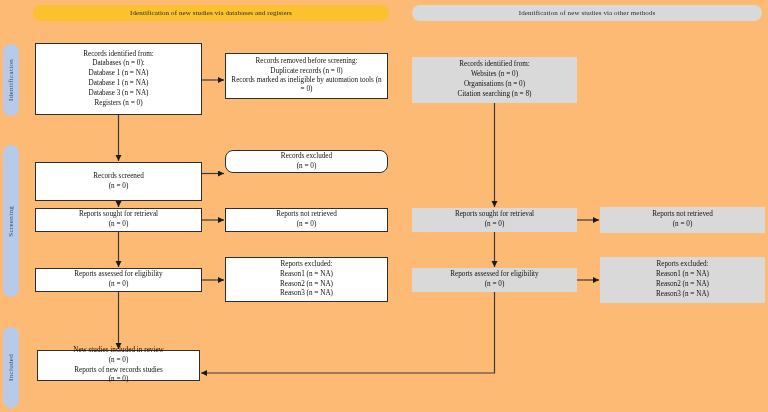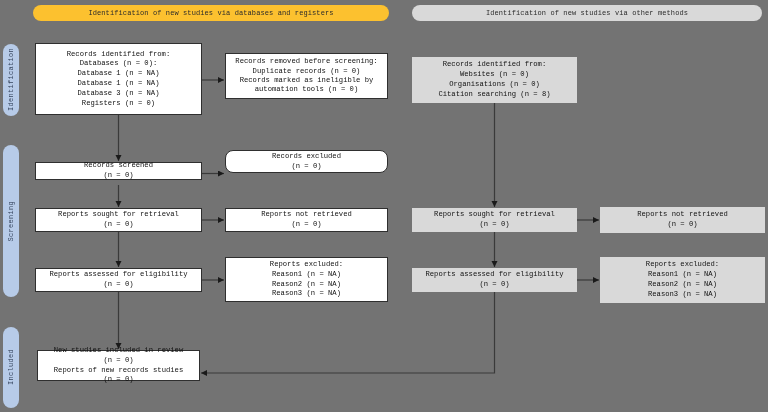--- a/index.html
+++ b/index.html
@@ -1,18 +1,18 @@
 <!DOCTYPE html>
 <html><head>
 <meta charset="utf-8">
 <style>
   html,body{margin:0;padding:0;background:#ffffff;}
   #canvas{
-    position:relative;width:768px;height:412px;background:#737373;
-    font-family:Liberation Mono, monospace;color:#1a1a1a;overflow:hidden;
+    position:relative;width:768px;height:412px;background:#fdba74;
+    font-family:Liberation Serif, serif;color:#1a1a1a;overflow:hidden;
   }
   .hdr{
     position:absolute;height:16px;border-radius:8px;
     display:flex;align-items:center;justify-content:center;
     font-size:7px;color:#2b2b2b;letter-spacing:.1px;
   }
   .hdr-yellow{background:#fcc12f;}
   .hdr-gray{background:#d9d9d9;}
   .sideband{
     position:absolute;left:3px;width:16px;border-radius:8px;background:#b7cbe8;
@@ -85,21 +85,21 @@
       <div>Database 3 (n = NA)</div>
       <div>Registers (n = 0)</div>
     </div>
 
   <div class="box box-white" style="left:225px;top:53px;width:163px;height:46px;line-height:9.4px;">
       <div>Records removed before screening:</div>
       <div>Duplicate records (n = 0)</div>
       <div>Records marked as ineligible by automation tools (n = 0)</div>
     </div>
 
-  <div class="box box-white" style="left:35px;top:162px;width:167px;height:18px;">
+  <div class="box box-white" style="left:35px;top:162px;width:167px;height:39px;">
       <div>Records screened</div>
       <div>(n = 0)</div>
     </div>
 
   <div class="box box-white" style="left:225px;top:150px;width:163px;height:23px;border-radius:8px;">
       <div>Records excluded</div>
       <div>(n = 0)</div>
     </div>
 
   <div class="box box-white" style="left:35px;top:208px;width:167px;height:24px;">

